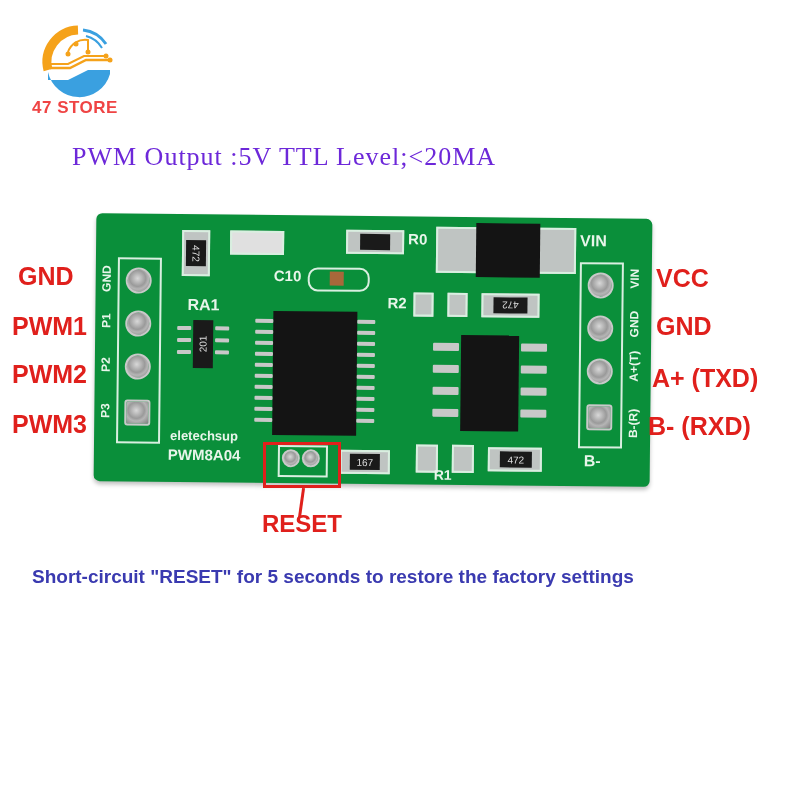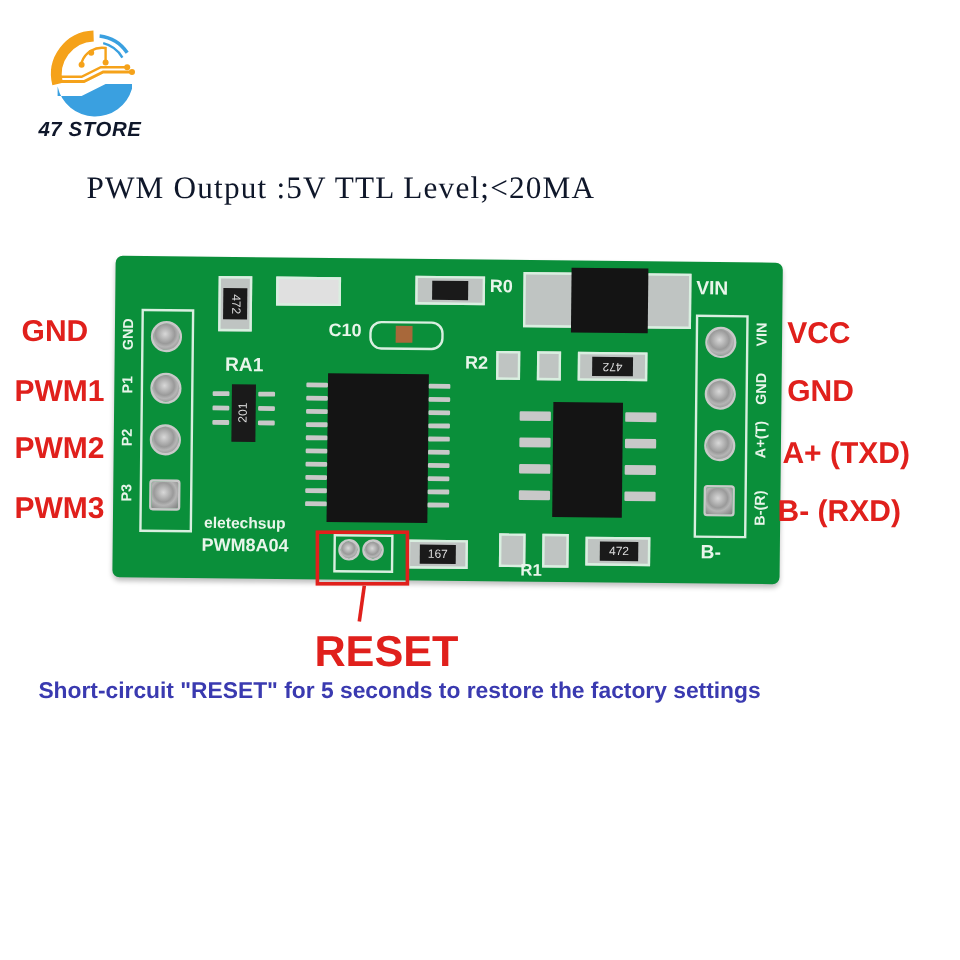--- a/index.html
+++ b/index.html
@@ -1,20 +1,20 @@
 <!DOCTYPE html>
 <html><head>
 <meta charset="utf-8">
 <style>
   html,body{margin:0;padding:0;background:#fff;}
   body{width:800px;height:800px;position:relative;overflow:hidden;font-family:"Liberation Sans",sans-serif;}
   .abs{position:absolute;}
   .logo{left:28px;top:22px;width:100px;height:100px;}
-  .store{left:32px;top:98px;font-size:17px;font-weight:bold;font-style:italic;color:#0f172a;letter-spacing:0.5px;}
-  .title{left:72px;top:142px;font-family:"Liberation Serif","DejaVu Serif",serif;font-size:26px;color:#0f172a;letter-spacing:1px;}
+  .store{left:32px;top:98px;font-size:17px;font-weight:bold;color:#ef4444;letter-spacing:0.5px;}
+  .title{left:72px;top:142px;font-family:"Liberation Serif","DejaVu Serif",serif;font-size:26px;color:#6d28d9;letter-spacing:1px;}
   .board{left:95px;top:216px;width:556px;height:268px;background:#0a8f3a;border-radius:6px;transform:rotate(0.6deg);box-shadow:0 3px 4px rgba(0,0,0,0.25);}
   .silk{color:#e8f5ea;font-weight:bold;font-family:"Liberation Sans",sans-serif;}
   .hdr{border:2px solid #d9efe0;}
   .pin{width:26px;height:26px;border-radius:50%;background:radial-gradient(circle at 45% 40%,#d8d8d8 0%,#9a9a9a 45%,#b5b5b5 60%,#7c7c7c 100%);border:2px solid #c9c9c9;box-sizing:border-box;}
   .pin.sq{border-radius:3px;}
   .ic{background:#141414;}
   .leg{background:#c8c8c8;height:4px;width:18px;border-radius:1px;}
   .pad{background:#bfc4c2;border:2px solid #d9efe0;box-sizing:border-box;}
   .res{background:#1a1a1a;color:#ddd;font-size:10px;display:flex;align-items:center;justify-content:center;font-family:"Liberation Sans",sans-serif;}
   .lbl-red{color:#e0201c;font-weight:bold;font-size:25px;font-family:"Liberation Sans",sans-serif;}
@@ -152,21 +152,21 @@
 
   <div class="abs pad" style="left:322px;top:228px;width:22px;height:28px;"></div>
   <div class="abs pad" style="left:358px;top:228px;width:22px;height:28px;"></div>
   <div class="abs silk" style="left:340px;top:250px;font-size:14px;">R1</div>
   <div class="abs pad" style="left:394px;top:230px;width:54px;height:24px;"></div>
   <div class="abs res" style="left:406px;top:234px;width:32px;height:16px;">472</div>
 </div>
 
 <div class="abs reset-box" style="left:263px;top:442px;width:78px;height:46px;"></div>
 <div class="abs" style="left:300px;top:488px;width:3px;height:30px;background:#e0201c;transform:rotate(8deg);"></div>
-<div class="abs lbl-red" style="left:262px;top:522px;font-size:36px;">RESET</div>
+<div class="abs lbl-red" style="left:262px;top:510px;font-size:24px;">RESET</div>
 
 <div class="abs lbl-red" style="left:18px;top:262px;">GND</div>
 <div class="abs lbl-red" style="left:12px;top:312px;">PWM1</div>
 <div class="abs lbl-red" style="left:12px;top:360px;">PWM2</div>
 <div class="abs lbl-red" style="left:12px;top:410px;">PWM3</div>
 
 <div class="abs lbl-red" style="left:656px;top:264px;">VCC</div>
 <div class="abs lbl-red" style="left:656px;top:312px;">GND</div>
 <div class="abs lbl-red" style="left:652px;top:364px;">A+ (TXD)</div>
 <div class="abs lbl-red" style="left:648px;top:412px;">B- (RXD)</div>

